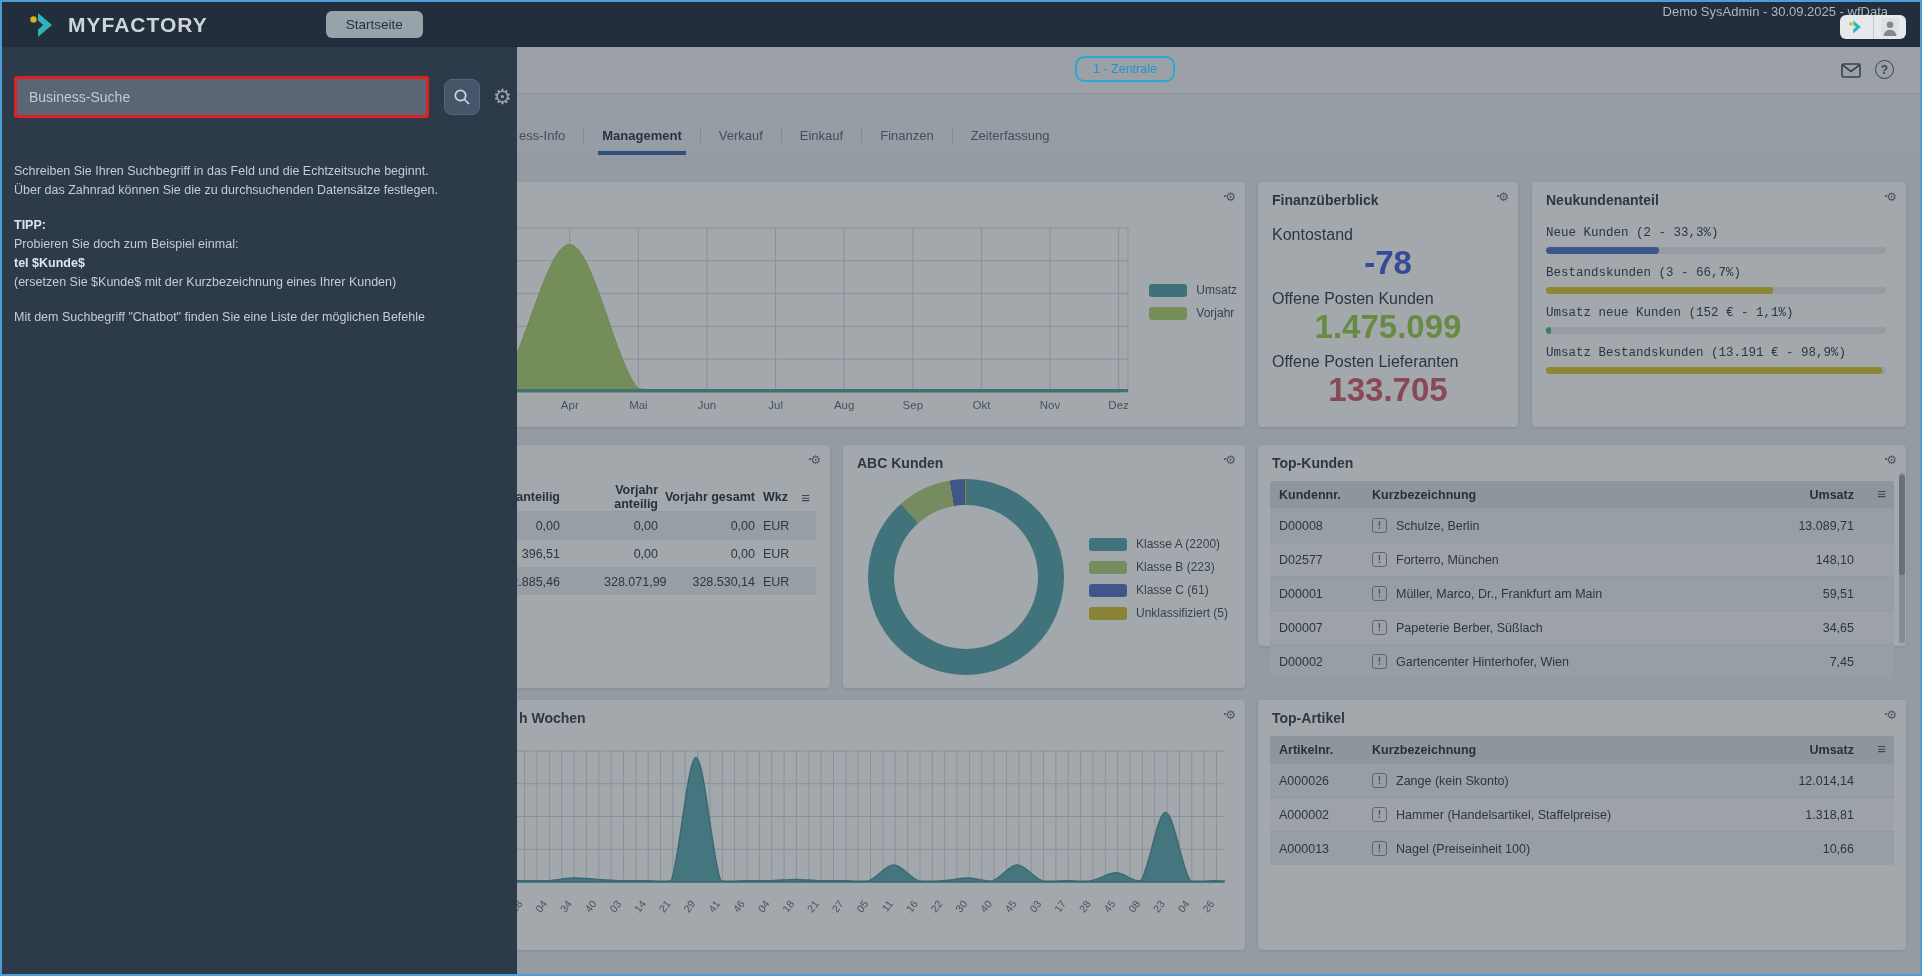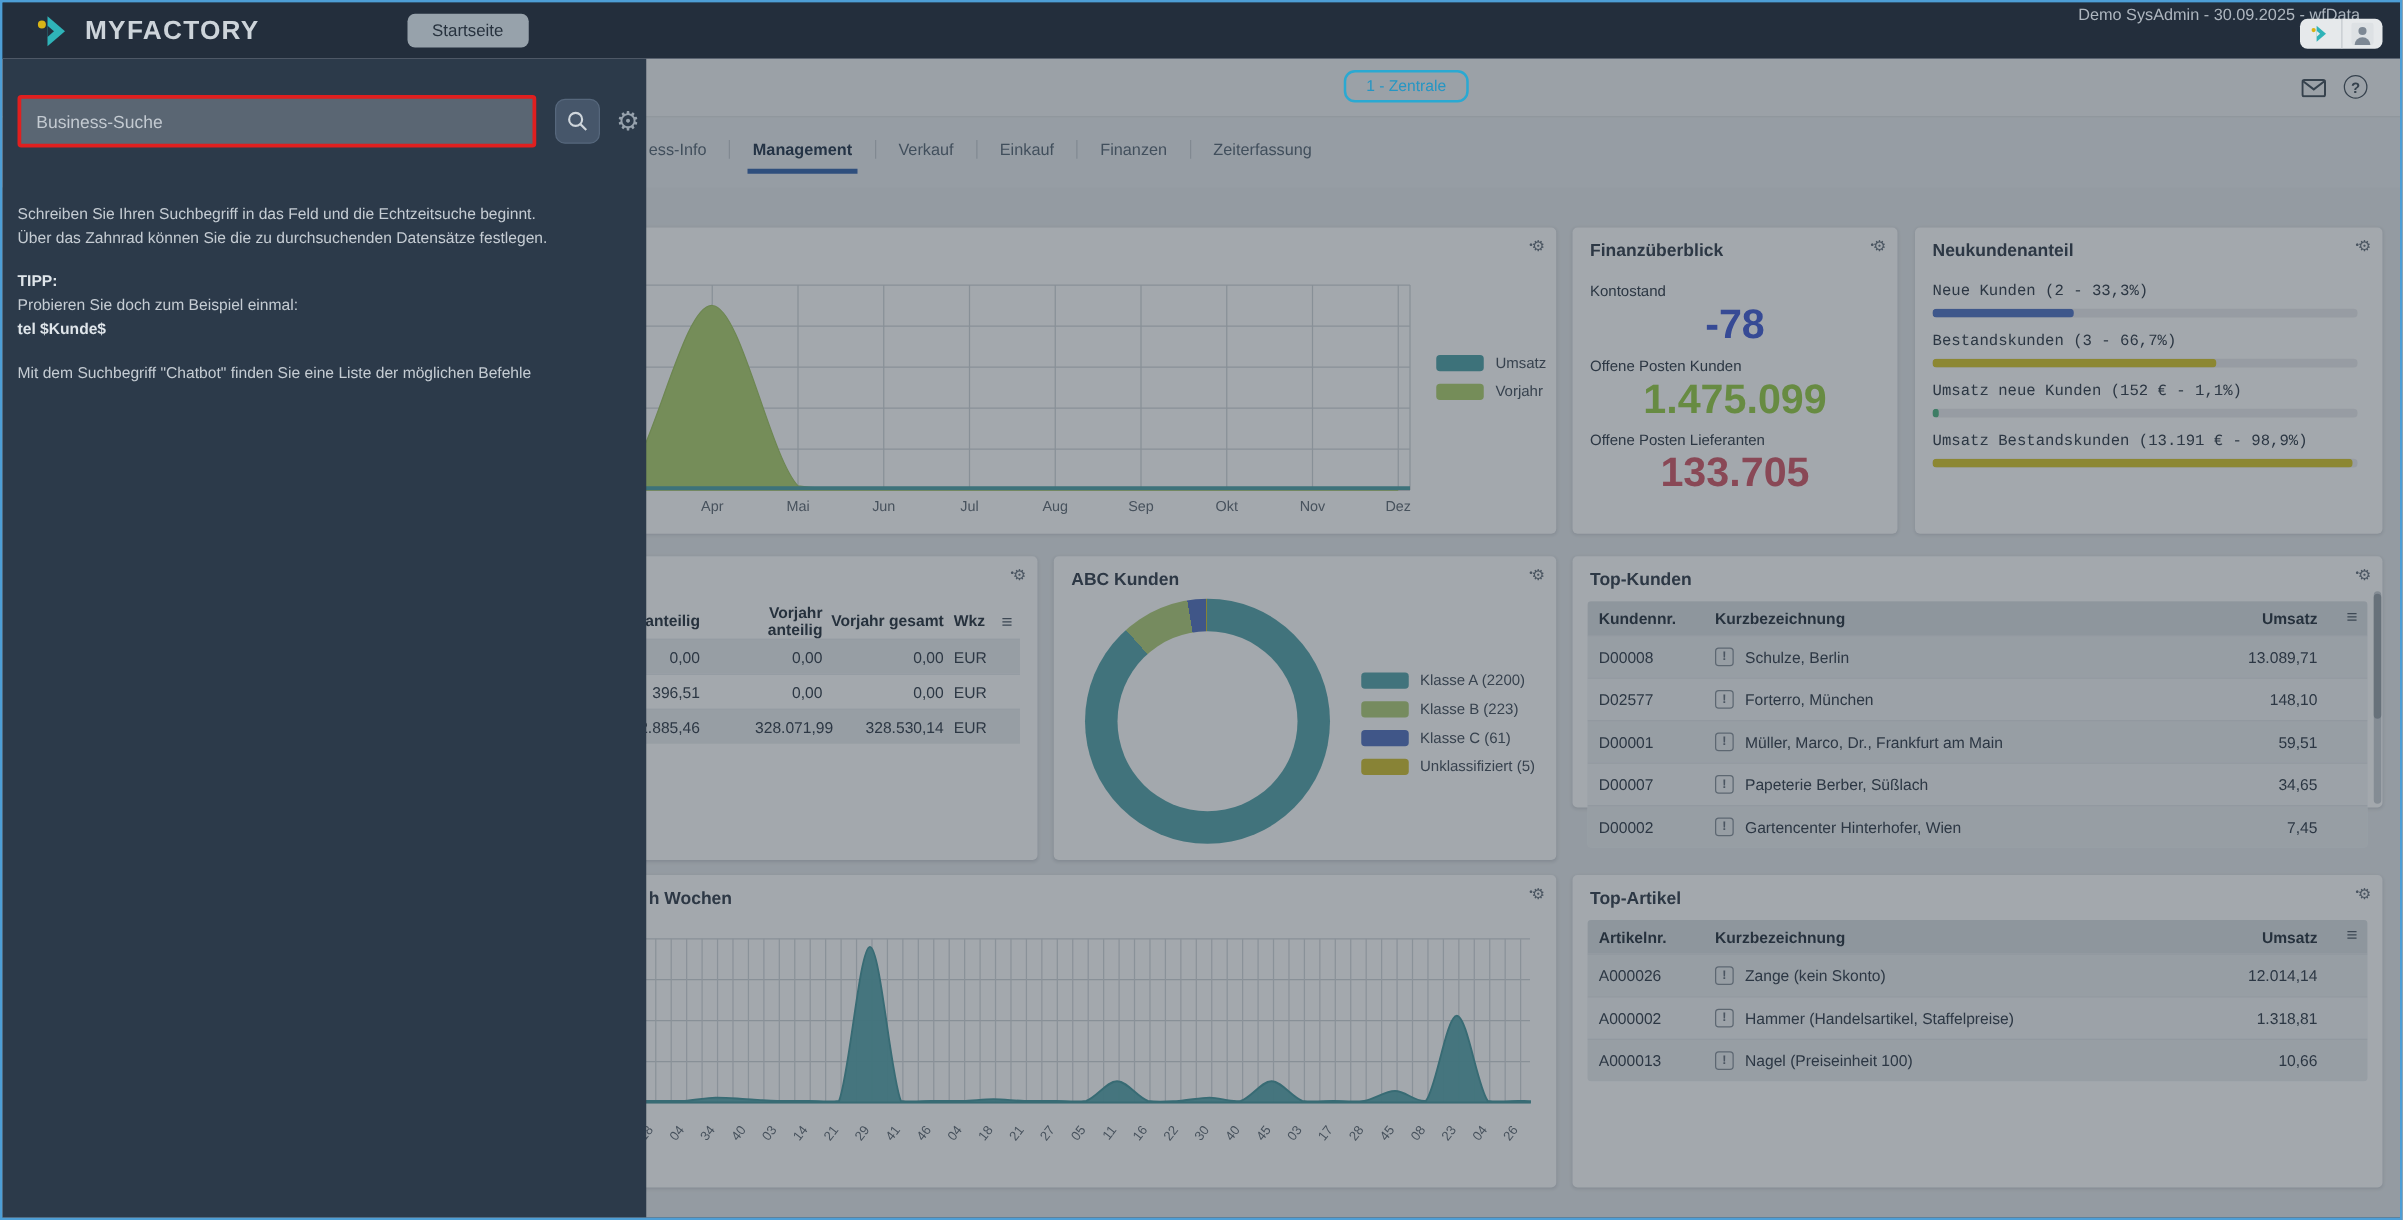--- a/index.html
+++ b/index.html
@@ -20,37 +20,37 @@
   .main { position:absolute; left:0; top:45px; right:0; bottom:0; }
 
   
   .content { position:absolute; inset:0; background:#e7eaed; overflow:hidden; }
   .content-header { position:absolute; left:0; right:0; top:0; height:47px; background:#f2f4f6; border-bottom:1px solid #d9dde0; }
   .site-badge { position:absolute; left:1073px; top:9px; z-index:25; border:2px solid #2aa9d2; color:#2596c4; background:transparent; border-radius:9px; padding:4px 16px; font-size:12.5px; cursor:pointer; }
   .hdr-icon { position:absolute; top:12px; width:22px; height:22px; color:#4a5560; cursor:pointer; display:flex; align-items:center; justify-content:center; }
   .help-icon { border:1.6px solid #4a5560; border-radius:50%; width:19px; height:19px; font-size:12px; font-weight:bold; top:13px; }
 
   .tabs-row { position:absolute; left:0; right:0; top:47px; height:56px; background:#eaedf0; }
-  .tabs { position:absolute; left:515px; top:18px; display:flex; align-items:center; }
+  .tabs { position:absolute; left:515px; top:34px; display:flex; align-items:center; }
   .tab { position:relative; font-size:13px; color:#5d6b79; padding:0 18px; cursor:pointer; white-space:nowrap; }
   .tab:first-child { padding-left:2px; }
   .tab:not(:first-child) { border-left:1px solid #c6ccd1; }
   .tab.active { color:#2c3d52; font-weight:bold; }
   .tab.active::after { content:''; position:absolute; left:14px; right:14px; bottom:-12px; height:4px; background:#3f6bb0; }
   .tabrow-icon { position:absolute; top:86px; width:22px; height:22px; color:#4a5560; display:flex; align-items:center; justify-content:center; cursor:pointer; font-size:18px; }
 
   
   .widget { position:absolute; background:#ffffff; border-radius:4px; box-shadow:0 1px 3px rgba(40,50,60,.15); }
   .w-title { position:absolute; left:14px; top:10px; font-size:14px; font-weight:bold; color:#3b4552; }
   .w-set { position:absolute; right:10px; top:8px; font-size:12px; color:#6b7580; cursor:pointer; letter-spacing:-1px; }
   .w-set .dot { font-size:8px; vertical-align:3px; }
 
   
   .fin-item { text-align:left; }
-  .fin-label { font-size:12px; color:#3a4450; margin:0 0 2px 14px; }
+  .fin-label { font-size:16px; color:#3a4450; margin:0 0 2px 14px; }
   .fin-value { font-size:33px; font-weight:bold; text-align:center; line-height:1.05; }
 
   
   .nk-group { position:absolute; left:14px; right:20px; }
   .nk-label { font-size:12.5px; color:#3a4450; margin-bottom:7px;font-family:Liberation Mono, monospace; }
   .nk-track { height:7px; background:#ececee; border-radius:3px; position:relative; overflow:hidden; }
   .nk-fill { position:absolute; left:0; top:0; bottom:0; border-radius:3px; }
 
   
   .ttable { position:absolute; left:12px; right:12px; top:36px; border-radius:3px; overflow:hidden; background:#f3f5f7; }
@@ -543,19 +543,20 @@
       </div>
       <div class="panel-text">
         <div class="blk">
           <div>Schreiben Sie Ihren Suchbegriff in das Feld und die Echtzeitsuche beginnt.</div>
           <div>Über das Zahnrad können Sie die zu durchsuchenden Datensätze festlegen.</div>
         </div>
         <div class="blk">
           <div><b>TIPP:</b></div>
           <div>Probieren Sie doch zum Beispiel einmal:</div>
           <div><b>tel $Kunde$</b></div>
+          <div>(ersetzen Sie $Kunde$ mit der Kurzbezeichnung eines Ihrer Kunden)</div>
         </div>
         <div class="blk">Mit dem Suchbegriff "Chatbot" finden Sie eine Liste der möglichen Befehle</div>
       </div>
     </aside>
 
   </div>
 </div>
 
 </body></html>

